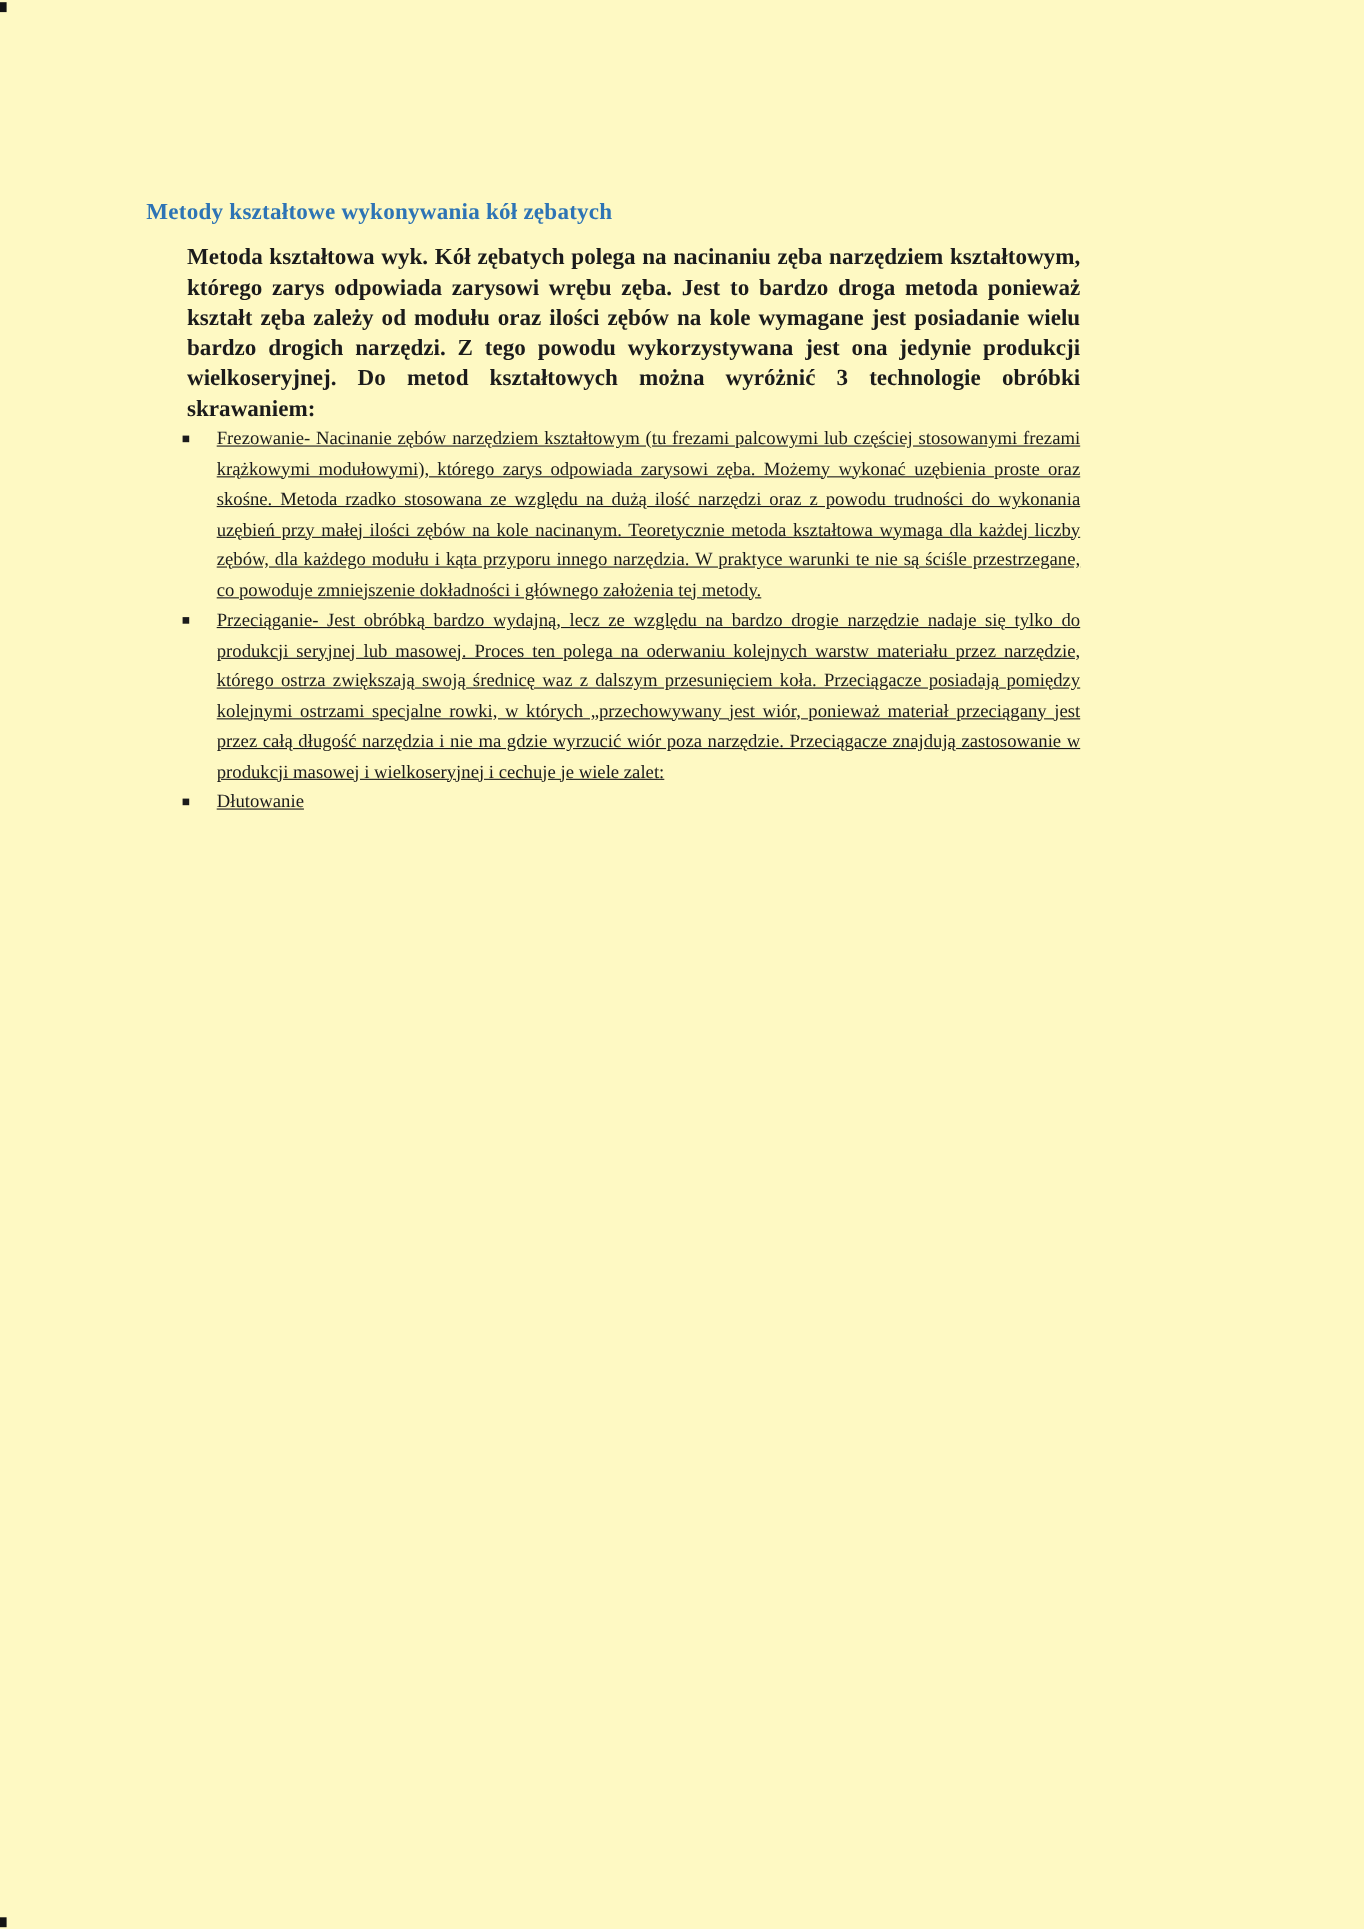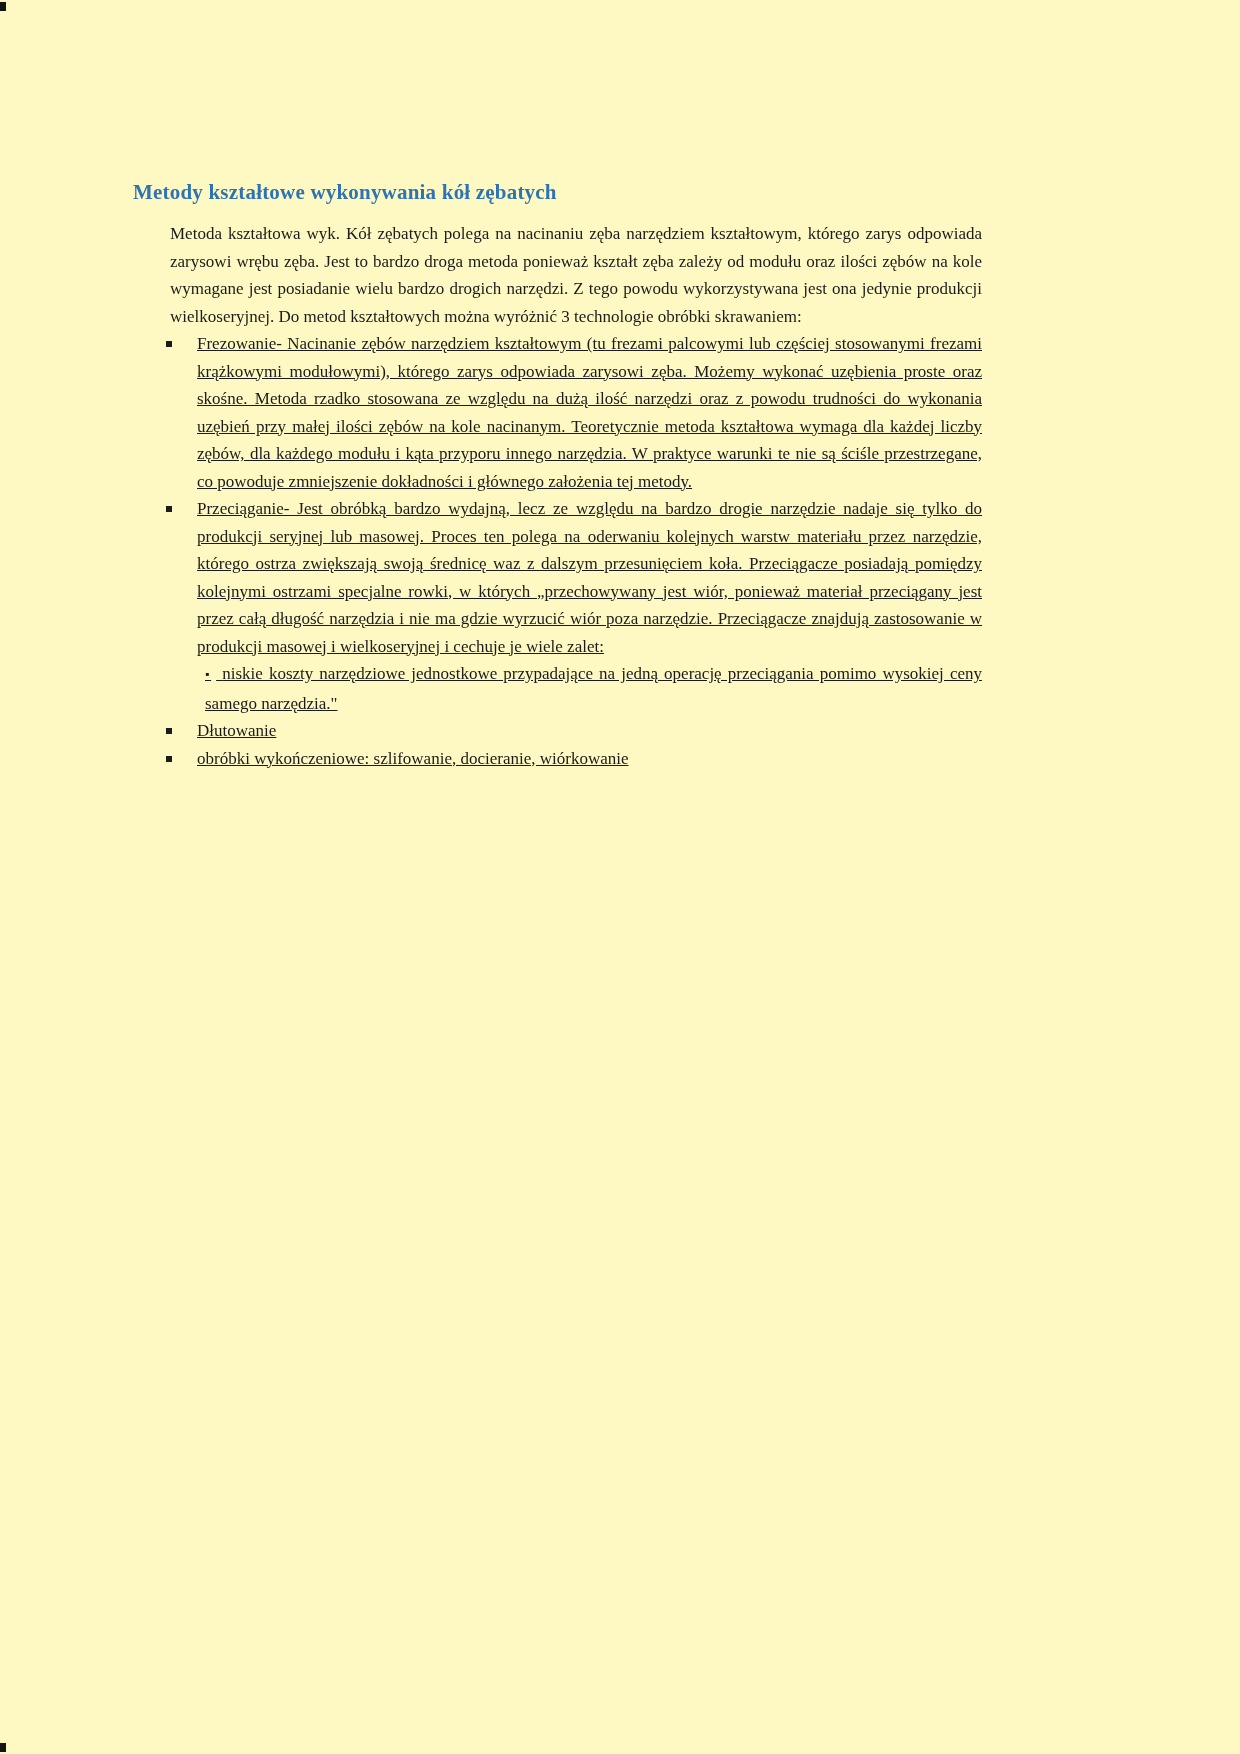--- a/index.html
+++ b/index.html
@@ -22,23 +22,24 @@
   }
   h1.title{
     margin:0 0 15px 0;
     font-size:21px;
     line-height:25px;
     font-weight:700;
     letter-spacing:0.2px;
   }
   p.intro{
     margin:0 0 0 37px;
-    font-size:17px;
+    font-size:21px;
     line-height:27.5px;
     text-align:justify;
+    font-weight:bold;
   }
   ul.bullets{
     list-style:none;
     margin:0;
     padding:0;
     text-decoration:underline;
   }
   ul.bullets > li{
     position:relative;
     margin:0 0 0 33px;
@@ -86,31 +87,24 @@
 
       <li>
         <span class="marker"></span>
         <span>Frezowanie-  Nacinanie zębów narzędziem kształtowym (tu frezami palcowymi lub częściej stosowanymi frezami krążkowymi modułowymi), którego zarys odpowiada zarysowi zęba. Możemy wykonać uzębienia proste oraz skośne. Metoda rzadko stosowana ze względu na dużą ilość narzędzi oraz z powodu trudności do wykonania uzębień przy małej ilości zębów na kole nacinanym. Teoretycznie metoda kształtowa wymaga dla każdej liczby zębów, dla każdego modułu i kąta przyporu innego narzędzia. W praktyce warunki te nie są ściśle przestrzegane, co powoduje zmniejszenie dokładności i głównego założenia tej metody.</span>
       </li>
 
       <li>
         <span class="marker"></span>
         <span>Przeciąganie-  Jest obróbką bardzo wydajną, lecz ze względu na bardzo drogie narzędzie nadaje się tylko do produkcji seryjnej lub masowej. Proces ten polega na oderwaniu kolejnych warstw materiału przez narzędzie, którego ostrza zwiększają swoją średnicę waz z dalszym przesunięciem koła. Przeciągacze posiadają pomiędzy kolejnymi ostrzami specjalne rowki, w których „przechowywany jest wiór, ponieważ materiał przeciągany jest przez całą długość narzędzia i nie ma gdzie wyrzucić wiór poza narzędzie. Przeciągacze znajdują zastosowanie w produkcji masowej i wielkoseryjnej i cechuje je wiele zalet:</span>
         <div class="sub">
-          <div class="sub-item">
-            <span class="sq">▪</span> <span>niskie koszty narzędziowe jednostkowe przypadające na jedną operację przeciągania pomimo wysokiej ceny samego narzędzia."</span>
-          </div>
         </div>
       </li>
 
       <li>
         <span class="marker"></span>
         <span>Dłutowanie</span>
       </li>
 
-      <li>
-        <span class="marker"></span>
-        <span>obróbki wykończeniowe: szlifowanie, docieranie, wiórkowanie</span>
-      </li>
 
     </ul>
   </div>
 </div>
 
 </body></html>

